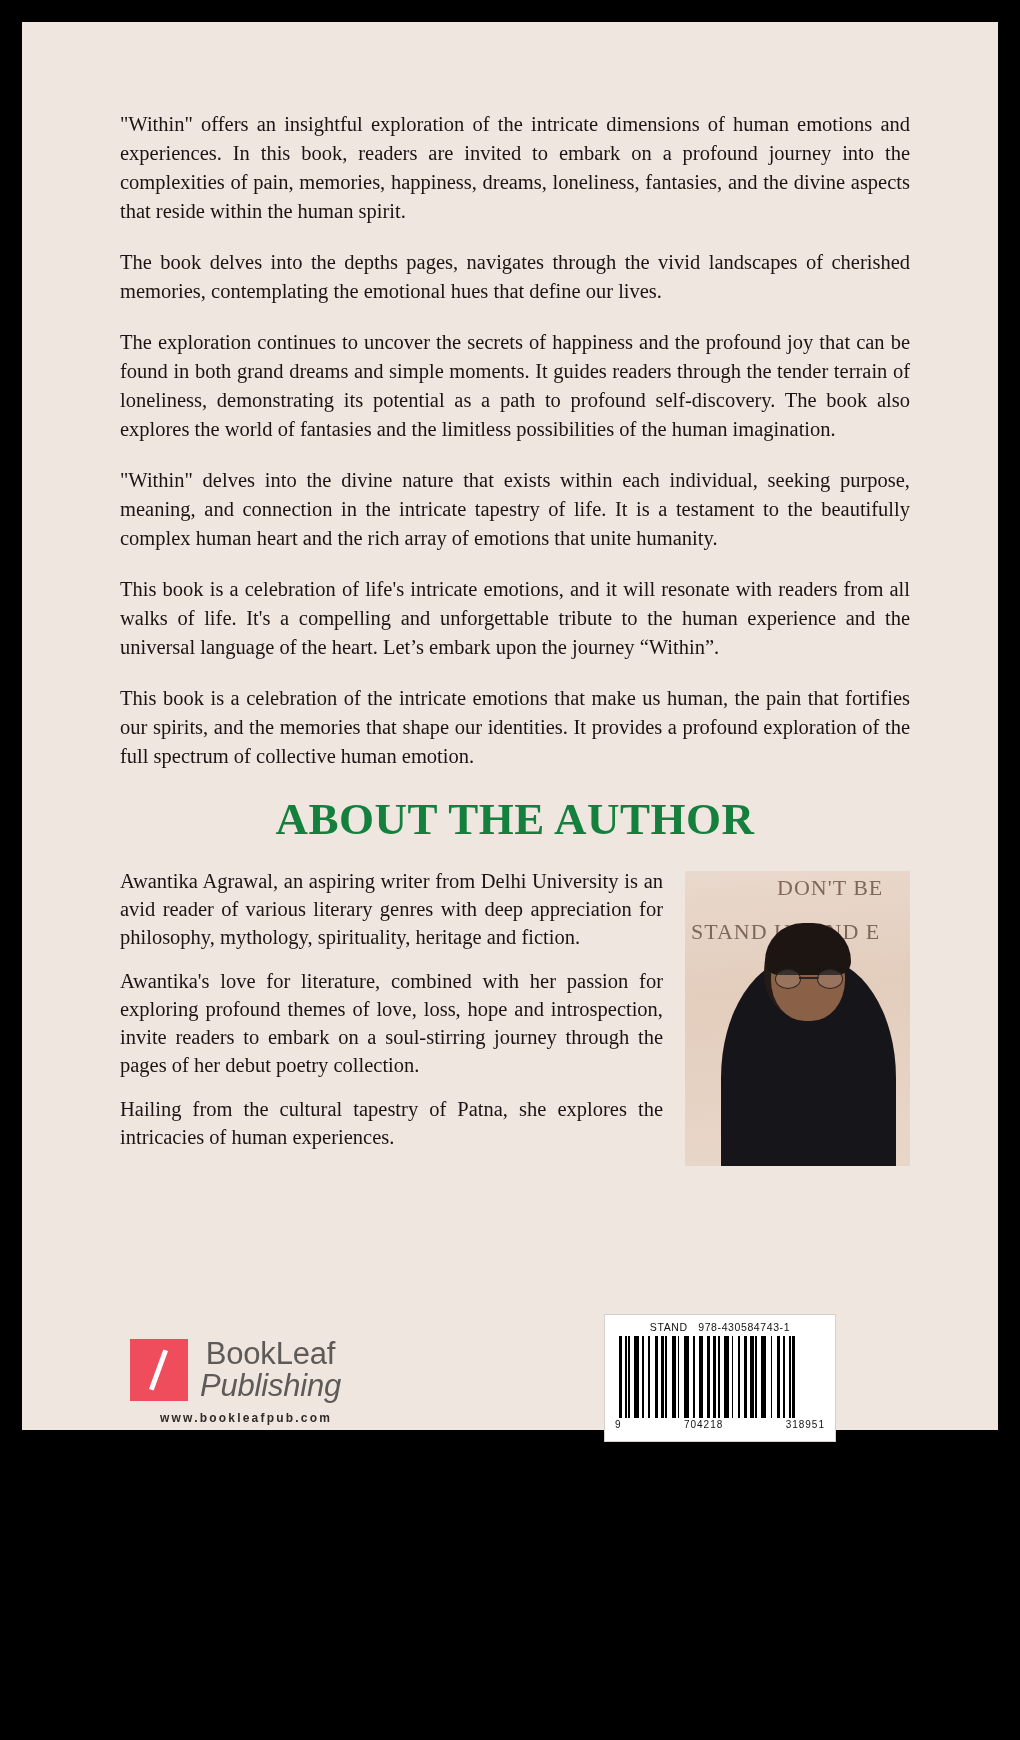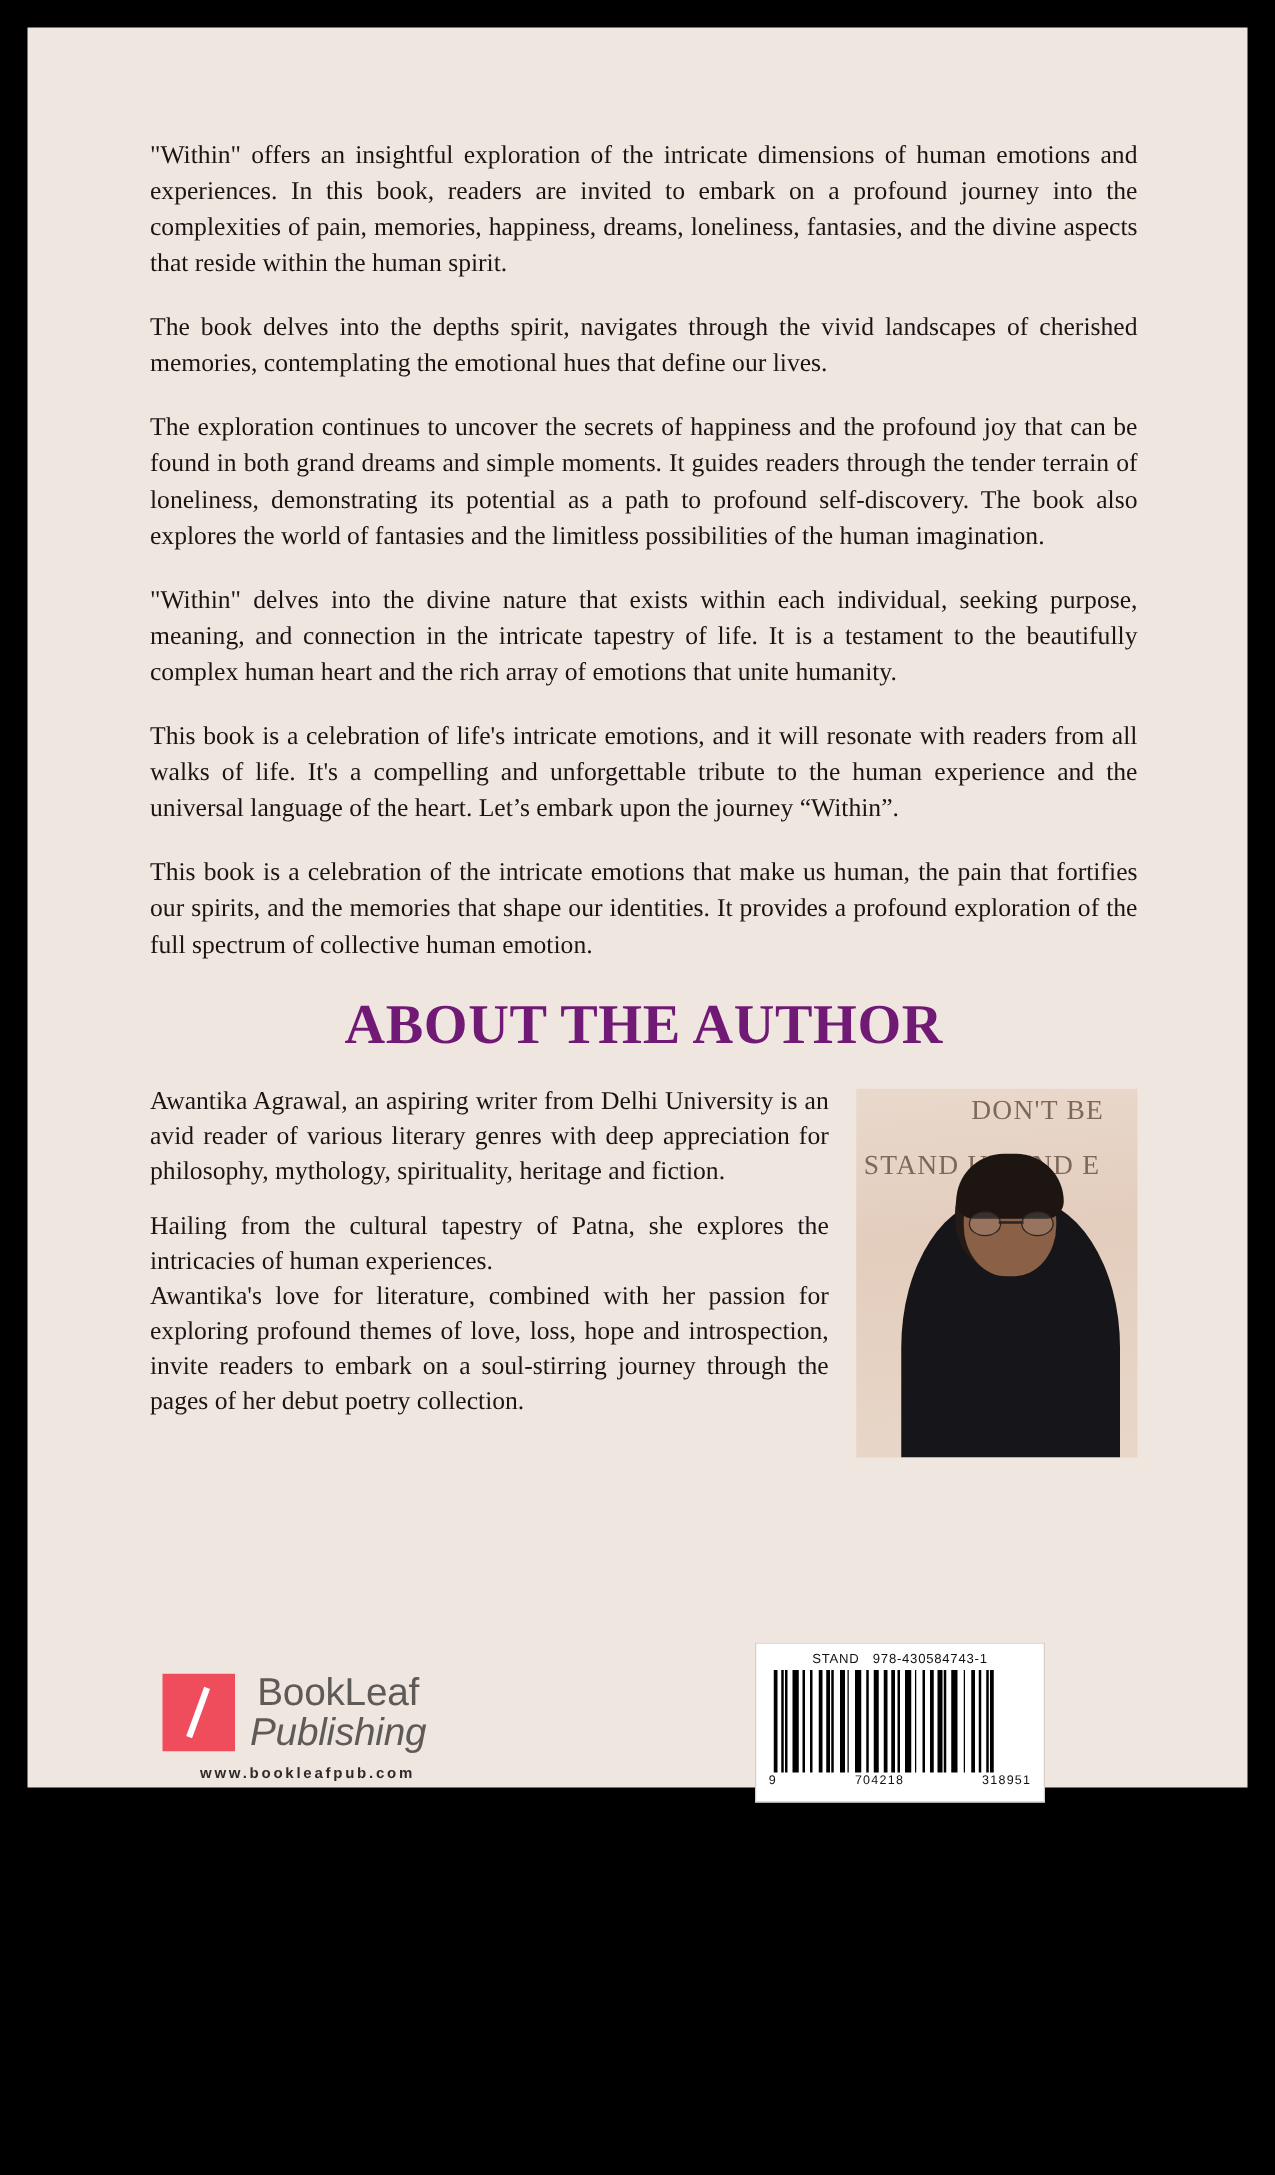--- a/index.html
+++ b/index.html
@@ -41,21 +41,21 @@
   }
   p.blurb:last-child { margin-bottom: 0; }
 
   .about-title {
     margin: 18px 0 22px 0;
     text-align: center;
     font-family: "Liberation Serif", serif;
     font-weight: bold;
     font-size: 45px;
     letter-spacing: 0.5px;
-    color: #701a75;
+    color: #15803d;
   }
 
   .author-section {
     position: relative;
     width: 790px;
   }
   .author-photo {
     float: right;
     width: 225px;
     height: 295px;
@@ -245,21 +245,21 @@
     padding: 1px 2px 0 2px;
   }
 </style>
 </head>
 <body>
 
 <div class="page">
 
   <div class="content">
     <p class="blurb">"Within" offers an insightful exploration of the intricate dimensions of human emotions and experiences. In this book, readers are invited to embark on a profound journey into the complexities of pain, memories, happiness, dreams, loneliness, fantasies, and the divine aspects that reside within the human spirit.</p>
-    <p class="blurb">The book delves into the depths spirit, navigates through the vivid landscapes of cherished memories, contemplating the emotional hues that define our lives.</p>
+    <p class="blurb">The book delves into the depths pages, navigates through the vivid landscapes of cherished memories, contemplating the emotional hues that define our lives.</p>
     <p class="blurb">The exploration continues to uncover the secrets of happiness and the profound joy that can be found in both grand dreams and simple moments. It guides readers through the tender terrain of loneliness, demonstrating its potential as a path to profound self-discovery. The book also explores the world of fantasies and the limitless possibilities of the human imagination.</p>
     <p class="blurb">"Within" delves into the divine nature that exists within each individual, seeking purpose, meaning, and connection in the intricate tapestry of life. It is a testament to the beautifully complex human heart and the rich array of emotions that unite humanity.</p>
     <p class="blurb">This book is a celebration of life's intricate emotions, and it will resonate with readers from all walks of life. It's a compelling and unforgettable tribute to the human experience and the universal language of the heart. Let’s embark upon the journey “Within”.</p>
     <p class="blurb">This book is a celebration of the intricate emotions that make us human, the pain that fortifies our spirits, and the memories that shape our identities. It provides a profound exploration of the full spectrum of collective human emotion.</p>
 
     <h1 class="about-title">ABOUT THE AUTHOR</h1>
 
     <div class="author-section">
       <div class="author-photo">
         <span class="photo-poster-1">DON'T BE</span>
@@ -268,22 +268,22 @@
         <span class="photo-head"></span>
         <span class="photo-hair"></span>
         <span class="photo-glasses">
           <span class="lens l"></span>
           <span class="bridge"></span>
           <span class="lens r"></span>
         </span>
       </div>
 
       <p class="author">Awantika Agrawal, an aspiring writer from Delhi University is an avid reader of various literary genres with deep appreciation for philosophy, mythology, spirituality, heritage and fiction.</p>
+      <p class="author">Awantika's love for literature, combined with her passion for exploring profound themes of love, loss, hope and introspection, invite readers to embark on a soul-stirring journey through the pages of her debut poetry collection.</p>
       <p class="author tight">Hailing from the cultural tapestry of Patna, she explores the intricacies of human experiences.</p>
-      <p class="author">Awantika's love for literature, combined with her passion for exploring profound themes of love, loss, hope and introspection, invite readers to embark on a soul-stirring journey through the pages of her debut poetry collection.</p>
     </div>
   </div>
 
   <div class="footer">
 
     <div class="logo-block">
       <div class="logo-row">
         <span class="logo-mark">
           <span class="slash"></span>
         </span>

